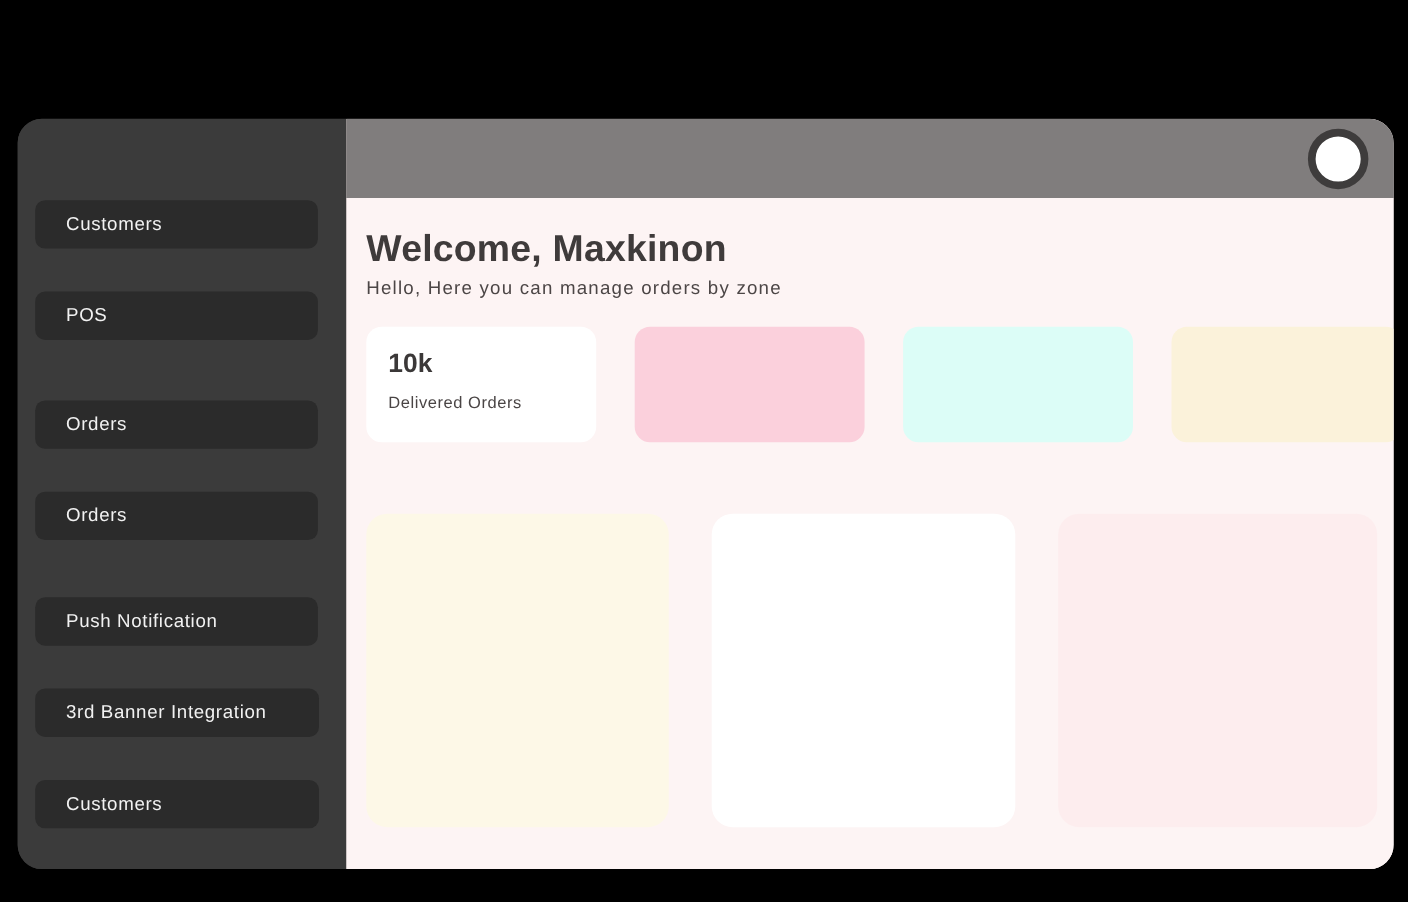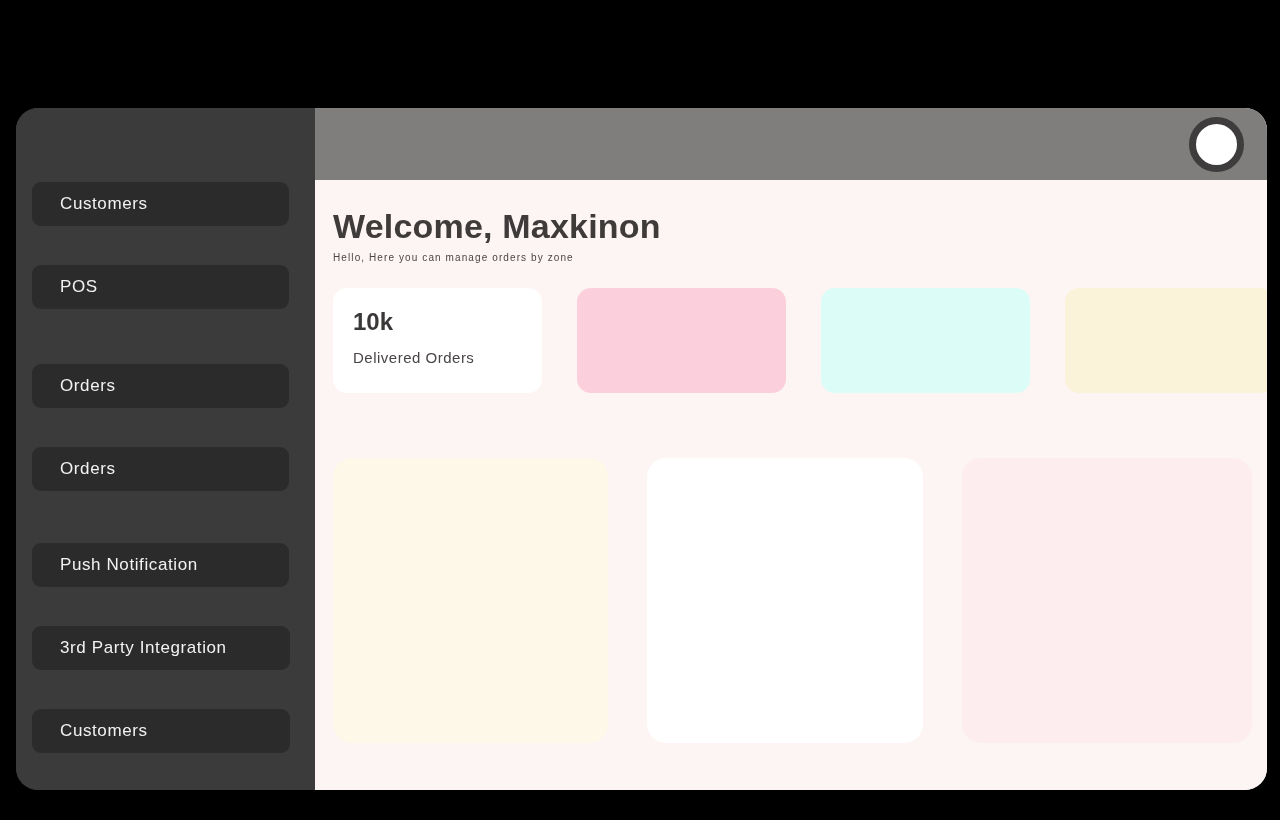--- a/index.html
+++ b/index.html
@@ -121,21 +121,21 @@
   .page-title {
     font-size: 34px;
     font-weight: bold;
     color: #3f3b3b;
     letter-spacing: 0.2px;
     line-height: 1.1;
   }
 
   .page-subtitle {
     margin-top: 7px;
-    font-size: 10px;
+    font-size: 17px;
     color: #4c4646;
     letter-spacing: 1.1px;
   }
 
   
   .stats-row {
     display: flex;
     margin-top: 25px;
     gap: 35px;
     padding-right: 22px;
@@ -211,21 +211,21 @@
 
         <li class="nav-item gap-s w-a">
           <span class="nav-item-label">Orders</span>
         </li>
 
         <li class="nav-item gap-l w-a">
           <span class="nav-item-label">Push Notification</span>
         </li>
 
         <li class="nav-item gap-s w-b">
-          <span class="nav-item-label">3rd Party Integration</span>
+          <span class="nav-item-label">3rd Banner Integration</span>
         </li>
 
         <li class="nav-item gap-s w-b">
           <span class="nav-item-label">Customers</span>
         </li>
 
       </ul>
     </nav>
 
     <div class="content-col">

